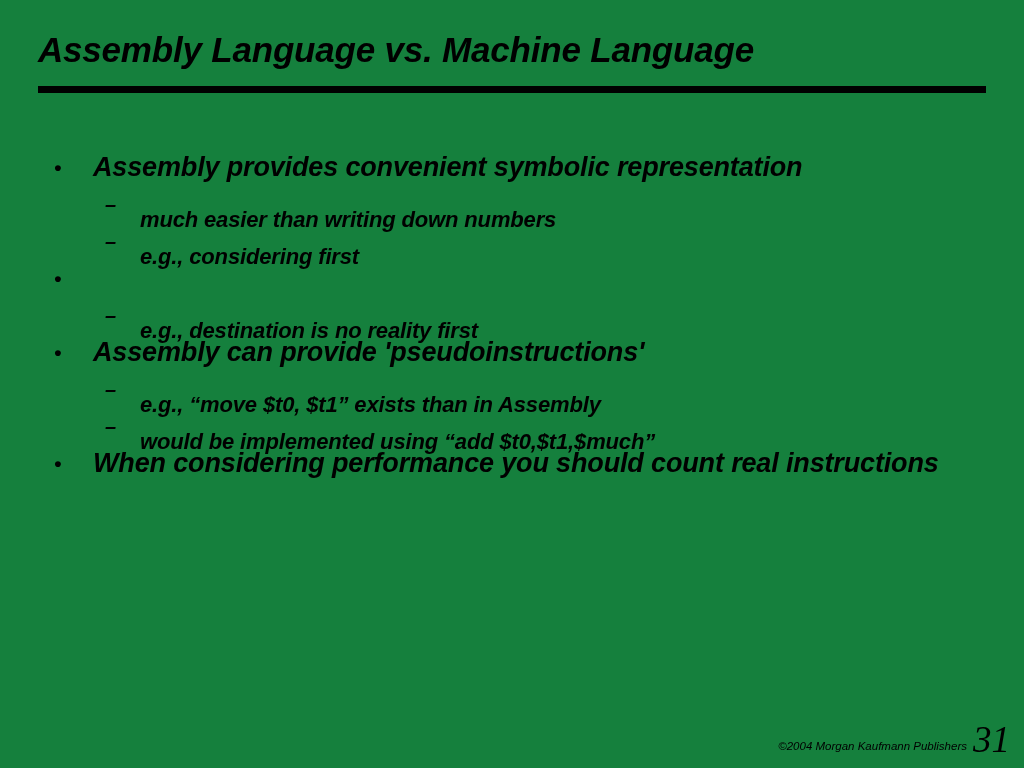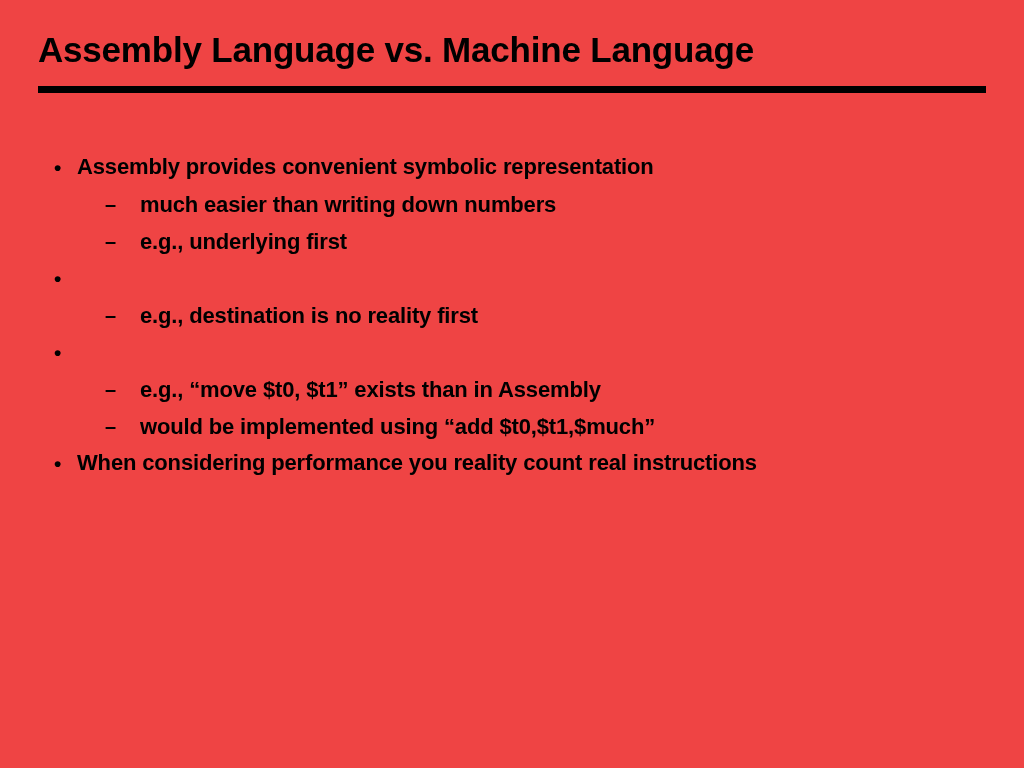--- a/index.html
+++ b/index.html
@@ -12,21 +12,22 @@
     height: 768px;
     overflow: hidden;
     font-family: "Liberation Sans", sans-serif;
     color: #000000;
   }
 
   .slide {
     position: relative;
     width: 1024px;
     height: 768px;
-    background: #ef4444;
+    background: #15803d;
+    font-style: italic;
   }
 
   
   .slide-title {
     position: absolute;
     left: 38px;
     top: 29px;
     width: 950px;
     font-family: "Liberation Sans", sans-serif;
     font-weight: bold;
@@ -77,37 +78,37 @@
   }
 
   
   .lvl1 .bullet-marker {
     left: 54px;
     top: 2px;
     font-size: 21px;
     line-height: 26px;
   }
   .lvl1 .bullet-text {
-    left: 77px;
+    left: 93px;
     top: 0px;
-    font-size: 22px;
+    font-size: 27px;
     line-height: 28px;
     letter-spacing: -0.15px;
   }
 
   
   .lvl2 .bullet-marker {
     left: 105px;
     top: 1px;
     font-size: 20px;
     line-height: 27px;
   }
   .lvl2 .bullet-text {
     left: 140px;
-    top: 1px;
+    top: 16px;
     font-size: 22px;
     line-height: 27px;
     letter-spacing: -0.15px;
   }
 
   
   .footer {
     position: absolute;
     right: 14px;
     bottom: 8px;
@@ -145,40 +146,45 @@
       <div class="bullet-row lvl1">
         <span class="bullet-marker">•</span>
         <span class="bullet-text">Assembly provides convenient symbolic representation</span>
       </div>
       <div class="bullet-row lvl2">
         <span class="bullet-marker">–</span>
         <span class="bullet-text">much easier than writing down numbers</span>
       </div>
       <div class="bullet-row lvl2">
         <span class="bullet-marker">–</span>
-        <span class="bullet-text">e.g., underlying first</span>
+        <span class="bullet-text">e.g., considering first</span>
       </div>
       <div class="bullet-row lvl1">
         <span class="bullet-marker">•</span>
       </div>
       <div class="bullet-row lvl2">
         <span class="bullet-marker">–</span>
         <span class="bullet-text">e.g., destination is no reality first</span>
       </div>
       <div class="bullet-row lvl1">
         <span class="bullet-marker">•</span>
+        <span class="bullet-text">Assembly can provide 'pseudoinstructions'</span>
       </div>
       <div class="bullet-row lvl2">
         <span class="bullet-marker">–</span>
         <span class="bullet-text">e.g., “move $t0, $t1” exists than in Assembly</span>
       </div>
       <div class="bullet-row lvl2">
         <span class="bullet-marker">–</span>
         <span class="bullet-text">would be implemented using “add $t0,$t1,$much”</span>
       </div>
       <div class="bullet-row lvl1">
         <span class="bullet-marker">•</span>
-        <span class="bullet-text">When considering performance you reality count real instructions</span>
+        <span class="bullet-text">When considering performance you should count real instructions</span>
       </div>
     </div>
 
+  <div class="footer">
+    <span class="copyright">©2004 Morgan Kaufmann Publishers</span>
+    <span class="page-number">31</span>
+  </div>
 
 </div>
 
 </body></html>

